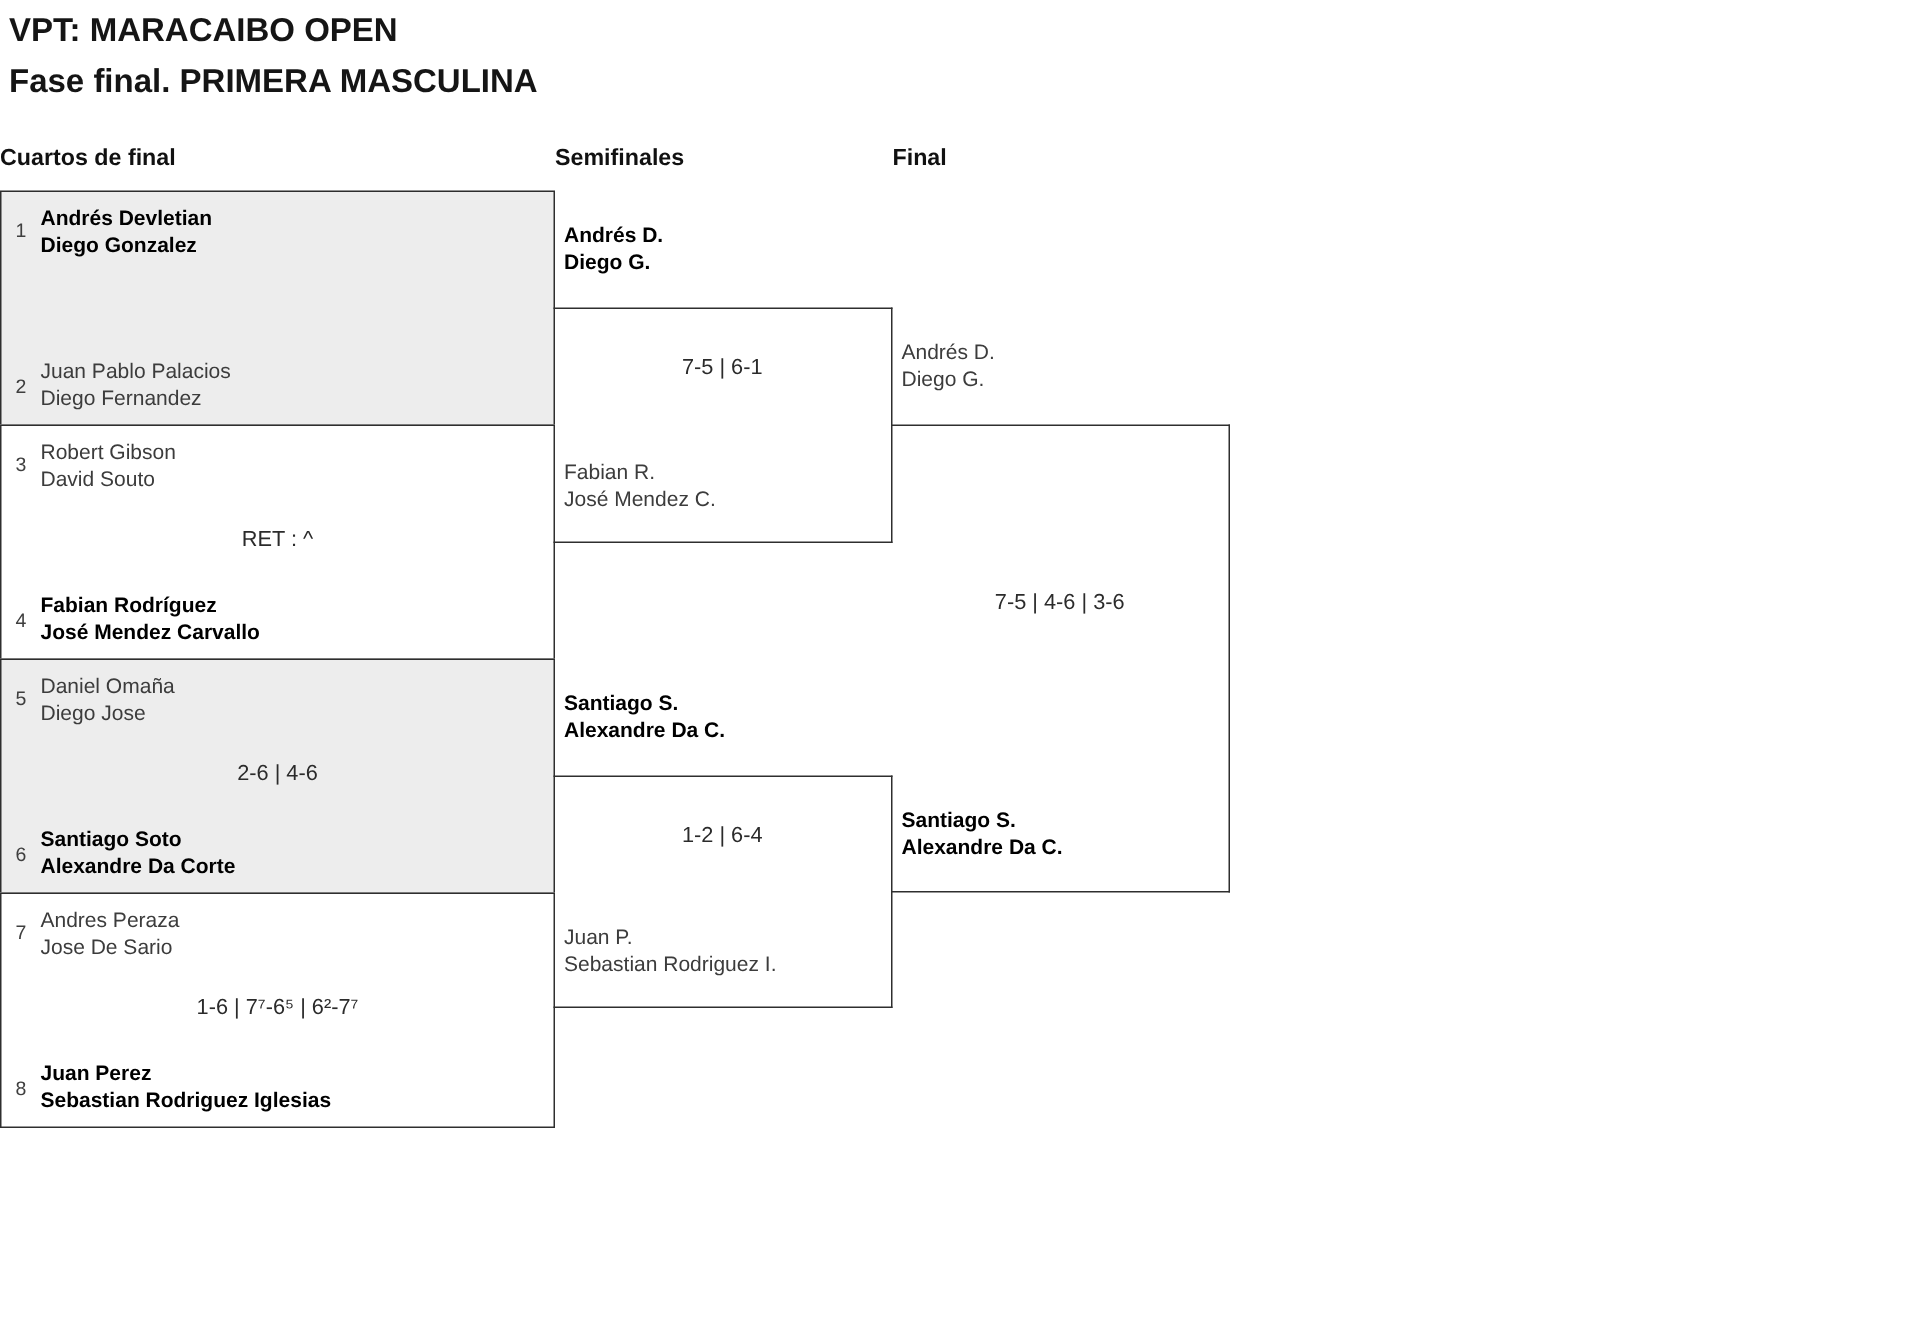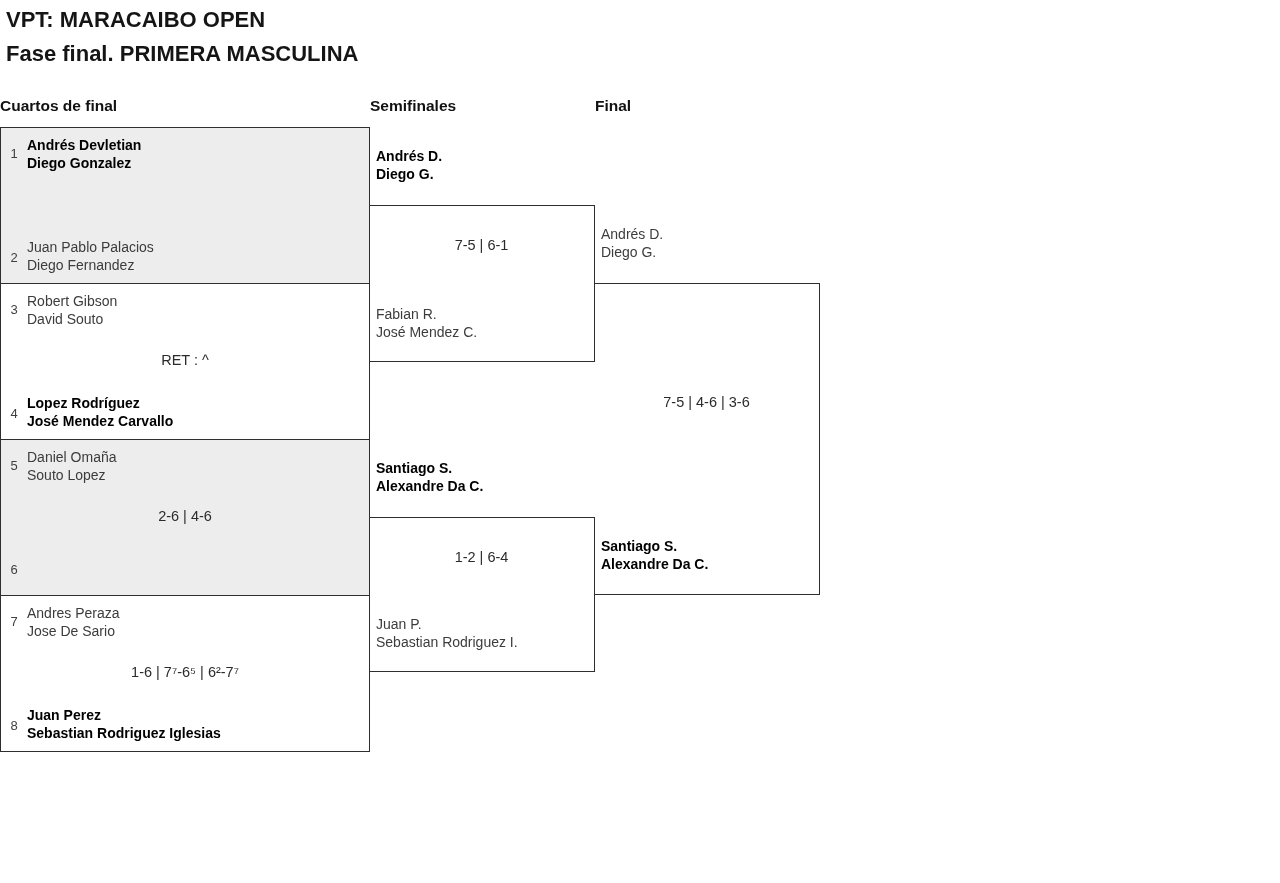--- a/index.html
+++ b/index.html
@@ -89,33 +89,37 @@
 
   <div class="match qf qf2">
     <div class="seed seed-top">3</div>
     <div class="team team-top">
       <div>Robert Gibson</div>
       <div>David Souto</div>
     </div>
     <div class="score">RET : ^</div>
     <div class="seed seed-bottom">4</div>
     <div class="team team-bottom winner">
-      <div>Lopez Rodríguez</div>
+      <div>Fabian Rodríguez</div>
       <div>José Mendez Carvallo</div>
     </div>
   </div>
 
   <div class="match qf qf3 shaded">
     <div class="seed seed-top">5</div>
     <div class="team team-top">
       <div>Daniel Omaña</div>
-      <div>Souto Lopez</div>
+      <div>Diego Jose</div>
     </div>
     <div class="score">2-6 | 4-6</div>
     <div class="seed seed-bottom">6</div>
+    <div class="team team-bottom winner">
+      <div>Santiago Soto</div>
+      <div>Alexandre Da Corte</div>
+    </div>
   </div>
 
   <div class="match qf qf4">
     <div class="seed seed-top">7</div>
     <div class="team team-top">
       <div>Andres Peraza</div>
       <div>Jose De Sario</div>
     </div>
     <div class="score">1-6 | 7⁷-6⁵ | 6²-7⁷</div>
     <div class="seed seed-bottom">8</div>

